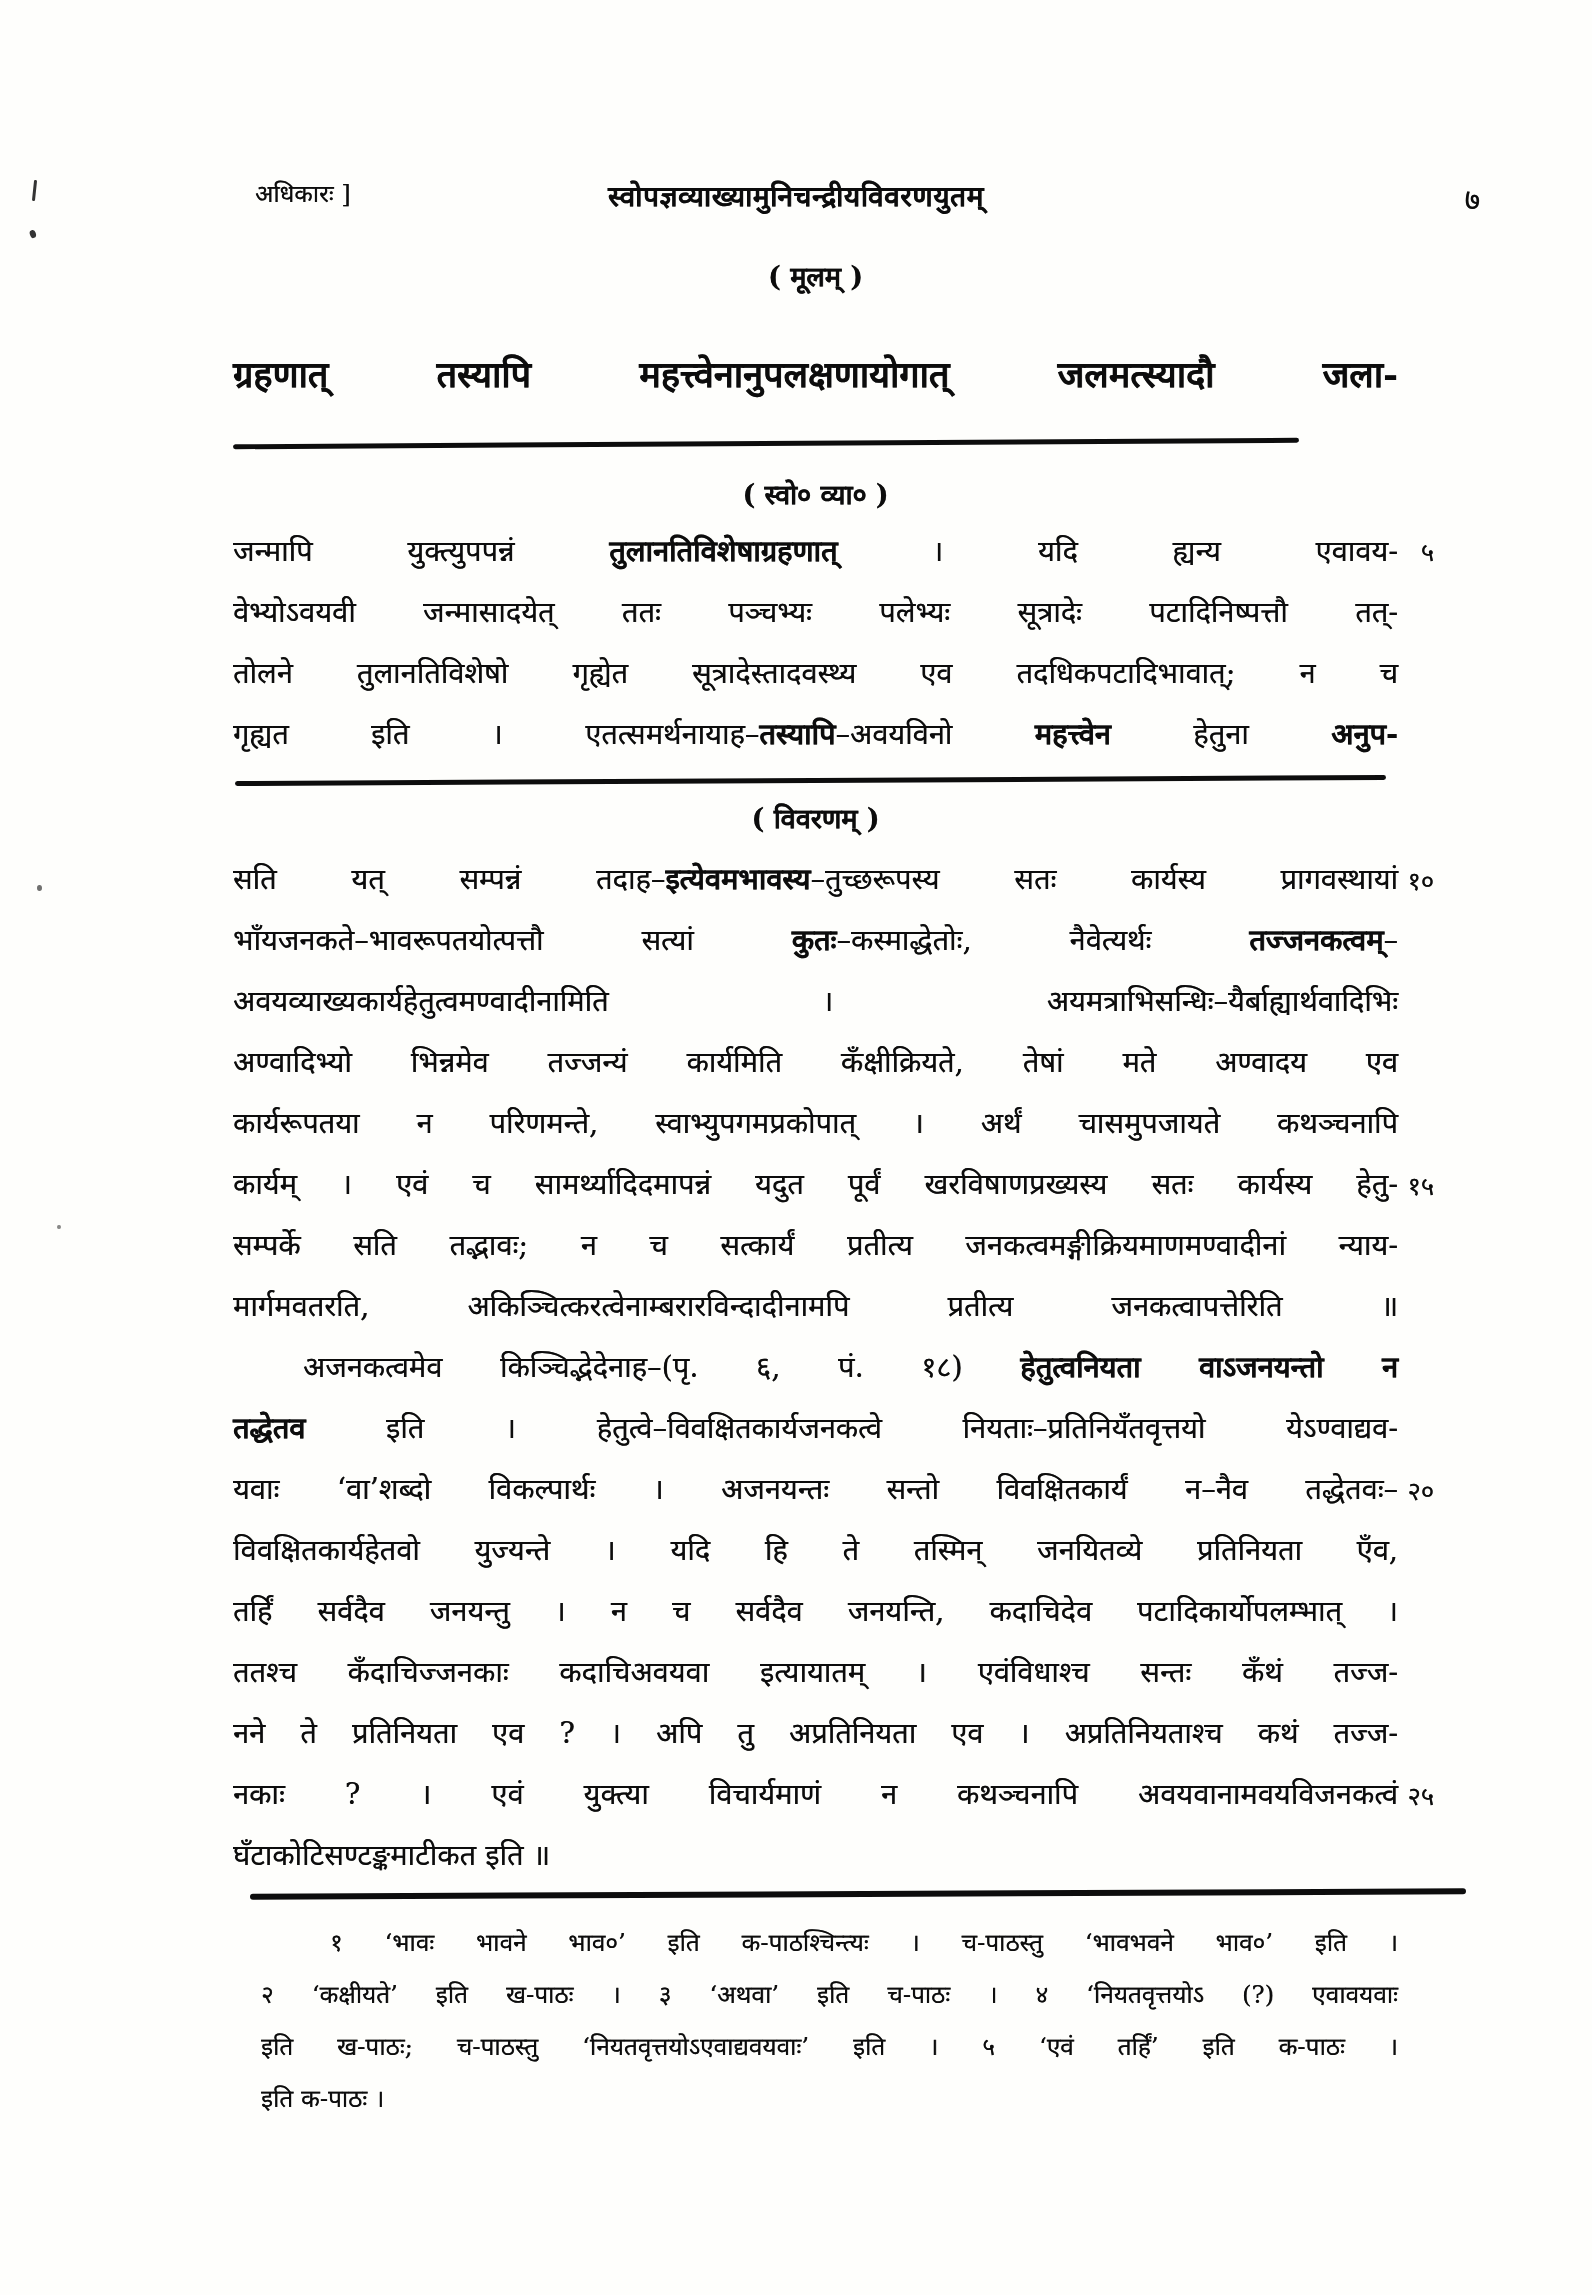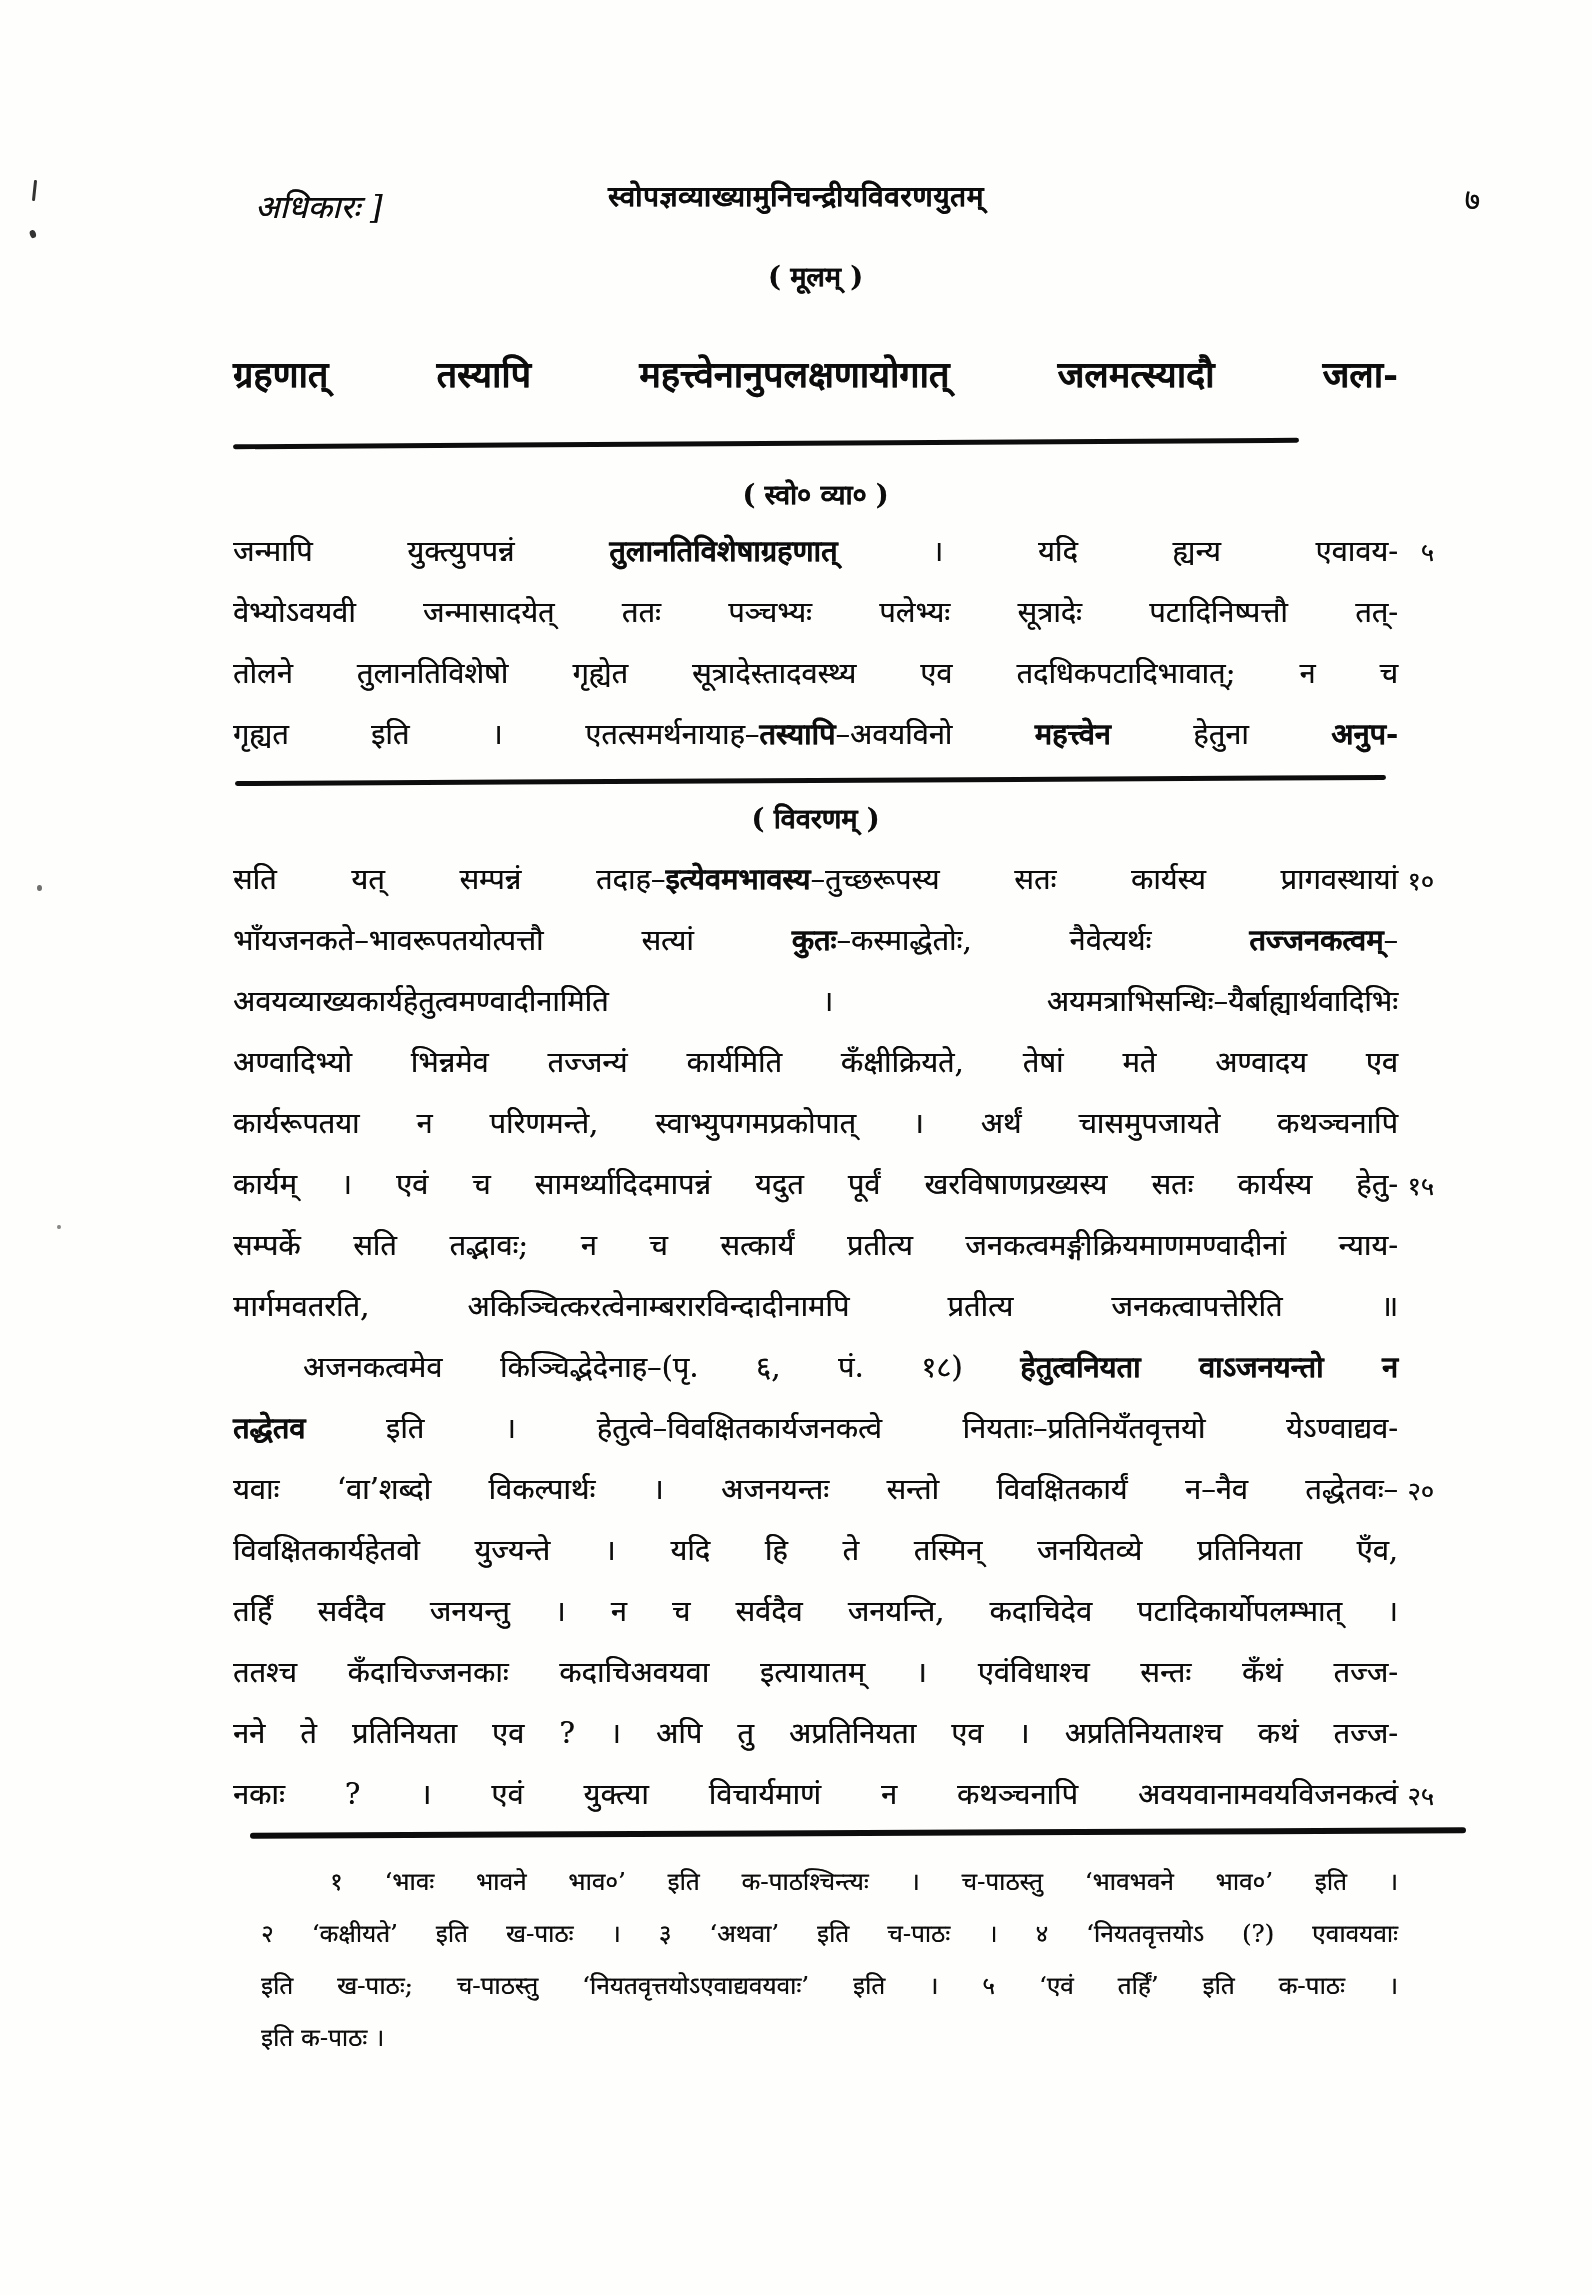--- a/index.html
+++ b/index.html
@@ -5,21 +5,21 @@
   html,body{margin:0;padding:0;}
   body{
     width:1592px;height:2295px;position:relative;overflow:hidden;
     background:#ffffff;color:#0c0c0c;
     font-family:"DejaVu Serif", serif;
     text-shadow:0.3px 0.2px 0 rgba(12,12,12,0.75);
   }
   .page{position:absolute;inset:0;background:#fefefc;}
   
   .header{position:absolute;top:176px;left:0;width:100%;height:54px;}
-  .h-left{position:absolute;left:255px;top:8px;font-size:32px;font-style:italic;}
+  .h-left{position:absolute;left:255px;top:0;font-size:24px;}
   .h-center{position:absolute;left:50%;transform:translateX(-50%);top:0;font-size:28px;font-weight:700;letter-spacing:0.6px;}
   .h-right{position:absolute;right:112px;top:2.4px;font-size:30px;}
   
   #content{position:absolute;left:233px;top:256px;width:1165px;}
   .sec-heading{text-align:center;font-size:27px;line-height:42px;font-weight:700;}
   .line{position:relative;font-size:29px;line-height:61px;text-align:justify;text-align-last:justify;}
   .line.xl{font-size:36px;line-height:68px;font-weight:700;margin-top:42px;}
   .line.noj{text-align-last:left;}
   .line.indent{text-indent:70px;}
   .b{font-weight:700;}
@@ -83,20 +83,21 @@
           <div class="line"><span>सम्पर्के सति तद्भावः; न च सत्कार्यं प्रतीत्य जनकत्वमङ्गीक्रियमाणमण्वादीनां न्याय-</span></div>
           <div class="line"><span>मार्गमवतरति, अकिञ्चित्करत्वेनाम्बरारविन्दादीनामपि  प्रतीत्य जनकत्वापत्तेरिति ॥</span></div>
           <div class="line indent"><span>अजनकत्वमेव किञ्चिद्भेदेनाह–(पृ. ६, पं. १८) </span><span class="b">हेतुत्वनियता वाऽजनयन्तो न</span></div>
           <div class="line"><span class="b">तद्धेतव</span><span> इति । हेतुत्वे–विवक्षितकार्यजनकत्वे नियताः–प्रतिनियँतवृत्तयो येऽण्वाद्यव-</span></div>
           <div class="line"><span>यवाः ‘वा’शब्दो विकल्पार्थः । अजनयन्तः सन्तो विवक्षितकार्यं न–नैव  तद्धेतवः–</span><span class="lnum">२०</span></div>
           <div class="line"><span>विवक्षितकार्यहेतवो युज्यन्ते । यदि हि ते तस्मिन् जनयितव्ये प्रतिनियता  एँव,</span></div>
           <div class="line"><span>तर्हिं सर्वदैव जनयन्तु । न च सर्वदैव जनयन्ति, कदाचिदेव पटादिकार्योपलम्भात् ।</span></div>
           <div class="line"><span>ततश्च कँदाचिज्जनकाः कदाचिअवयवा  इत्यायातम् । एवंविधाश्च सन्तः कँथं तज्ज-</span></div>
           <div class="line"><span>नने ते प्रतिनियता एव ? । अपि तु अप्रतिनियता एव । अप्रतिनियताश्च कथं तज्ज-</span></div>
           <div class="line"><span>नकाः ? । एवं युक्त्या  विचार्यमाणं  न  कथञ्चनापि  अवयवानामवयविजनकत्वं</span><span class="lnum">२५</span></div>
+          <div class="line noj"><span>घँटाकोटिसण्टङ्कमाटीकत इति ॥</span></div>
         </div>
       </section>
       <section class="sec sec-fn">
         <div class="rule"></div>
         <div class="lines">
           <div class="fn-line indent"><span>१ ‘भावः  भावने  भाव०’  इति  क-पाठश्चिन्त्यः ।  च-पाठस्तु  ‘भावभवने  भाव०’  इति ।</span></div>
           <div class="fn-line"><span>२ ‘कक्षीयते’  इति ख-पाठः ।   ३ ‘अथवा’ इति च-पाठः ।   ४ ‘नियतवृत्तयोऽ (?)  एवावयवाः</span></div>
           <div class="fn-line"><span>इति ख-पाठः;  च-पाठस्तु  ‘नियतवृत्तयोऽएवाद्यवयवाः’ इति ।  ५ ‘एवं तर्हिं’  इति  क-पाठः ।</span></div>
           <div class="fn-line noj"><span>इति क-पाठः ।</span></div>
         </div>

